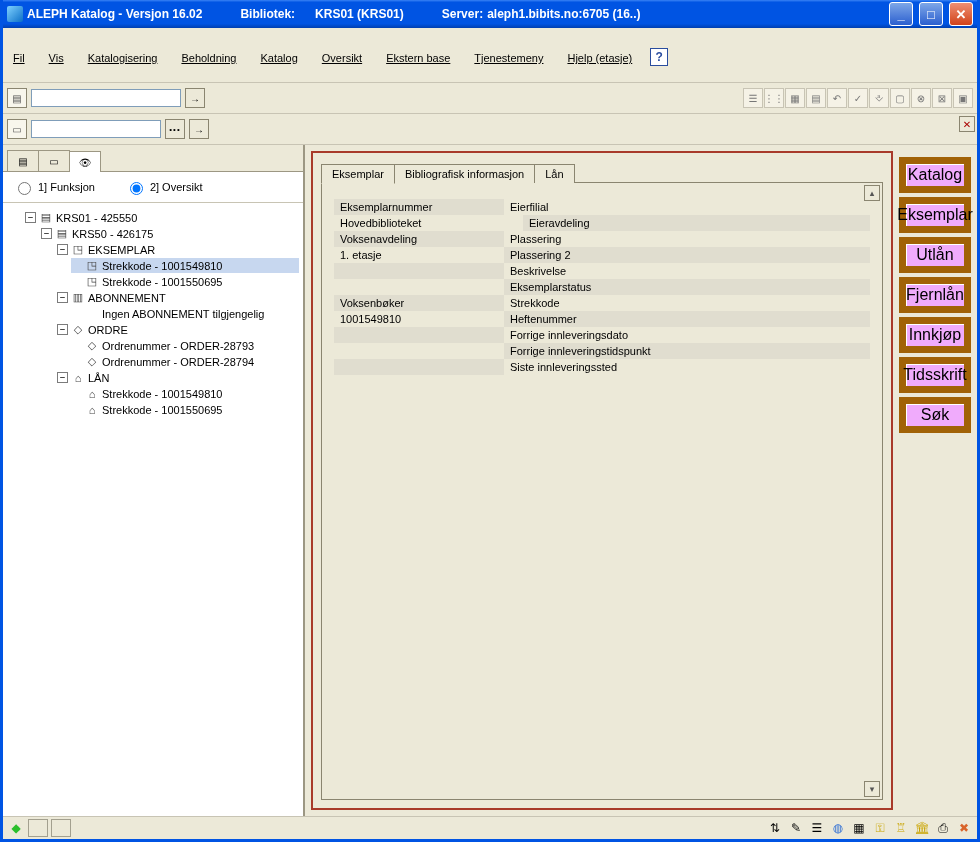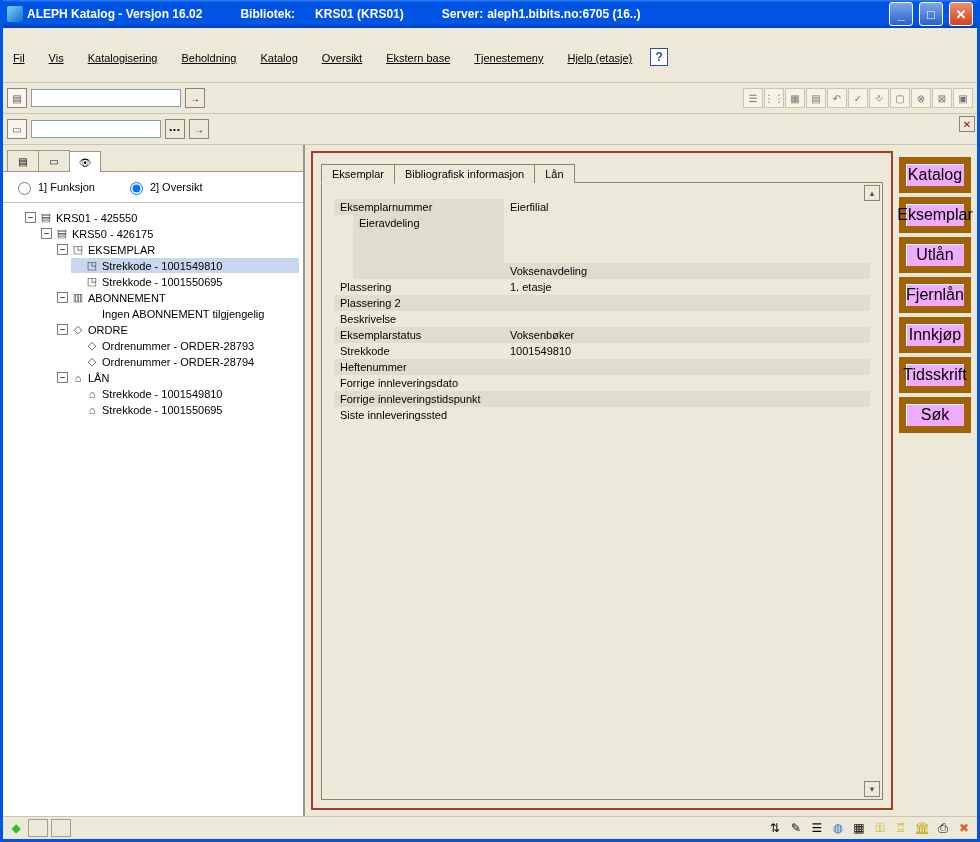--- a/index.html
+++ b/index.html
@@ -251,22 +251,23 @@
           <div class="tab sel">Eksemplar</div>
           <div class="tab">Bibliografisk informasjon</div>
           <div class="tab">Lån</div>
         </div>
         <div class="detail-content">
           <div class="scroll-arrow" style="top:2px;">▴</div>
           <div class="scroll-arrow" style="bottom:2px;">▾</div>
           <div class="grid" id="detail-grid">
               <div class="lbl shade-bg" style="background: rgb(224, 221, 207);">Eksemplarnummer</div>
               <div class="lbl">Eierfilial</div>
+              <div class="val">Hovedbiblioteket</div>
               <div class="lbl shade-bg" style="background: rgb(224, 221, 207); margin-left: 19px;">Eieravdeling</div>
-              <div class="val shade-bg" style="background: rgb(224, 221, 207); margin-top: 48px;">Voksenavdeling</div>
+              <div class="val shade-bg" style="background: rgb(224, 221, 207);">Voksenavdeling</div>
               <div class="lbl">Plassering</div>
               <div class="val">1. etasje</div>
               <div class="lbl shade-bg" style="background: rgb(224, 221, 207);">Plassering 2</div>
               <div class="val shade-bg" style="background: rgb(224, 221, 207);"></div>
               <div class="lbl">Beskrivelse</div>
               <div class="val"></div>
               <div class="lbl shade-bg" style="background: rgb(224, 221, 207);">Eksemplarstatus</div>
               <div class="val shade-bg" style="background: rgb(224, 221, 207);">Voksenbøker</div>
               <div class="lbl">Strekkode</div>
               <div class="val">1001549810</div>

